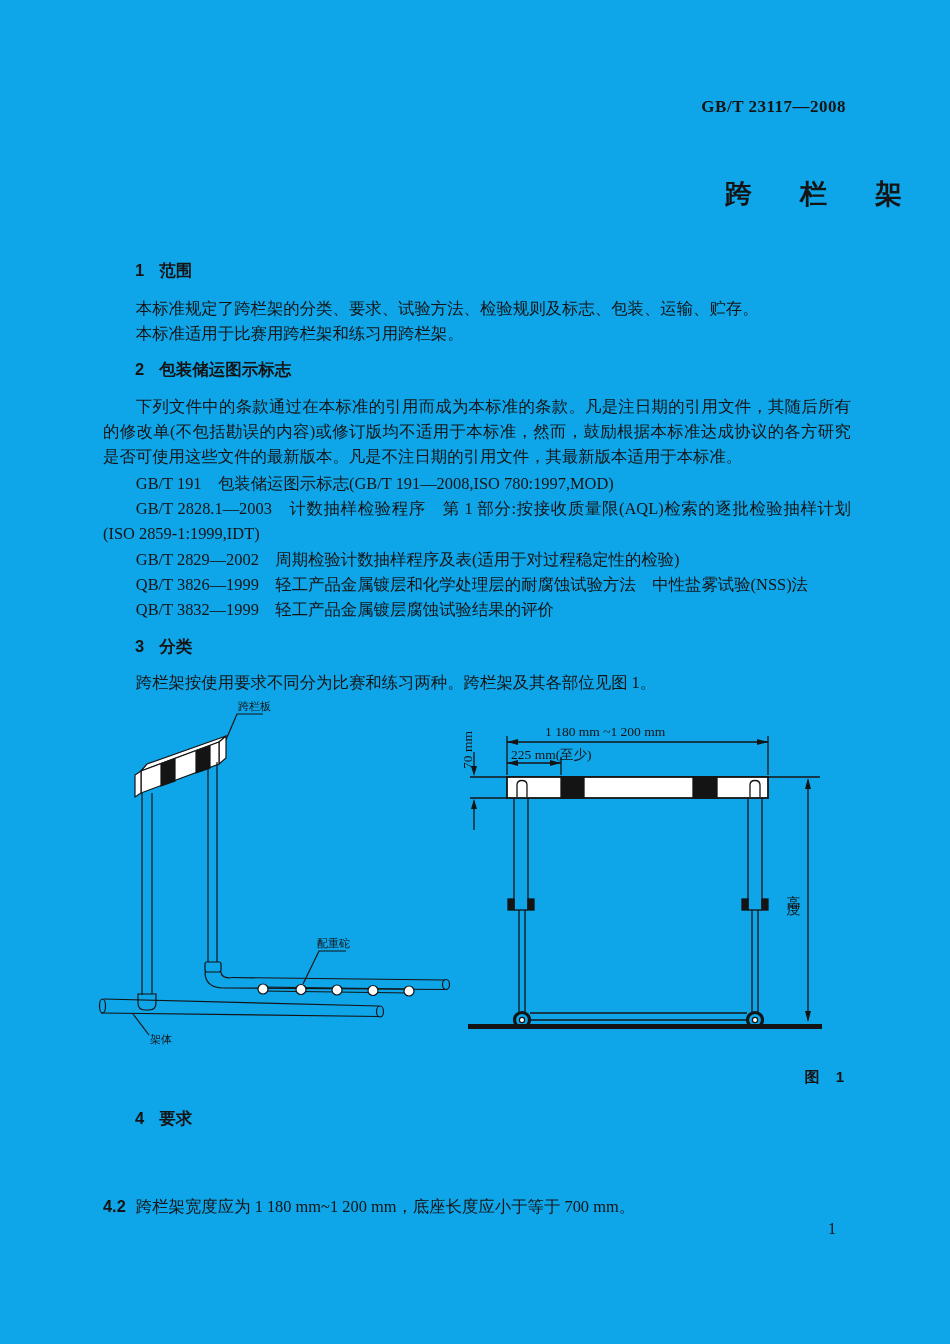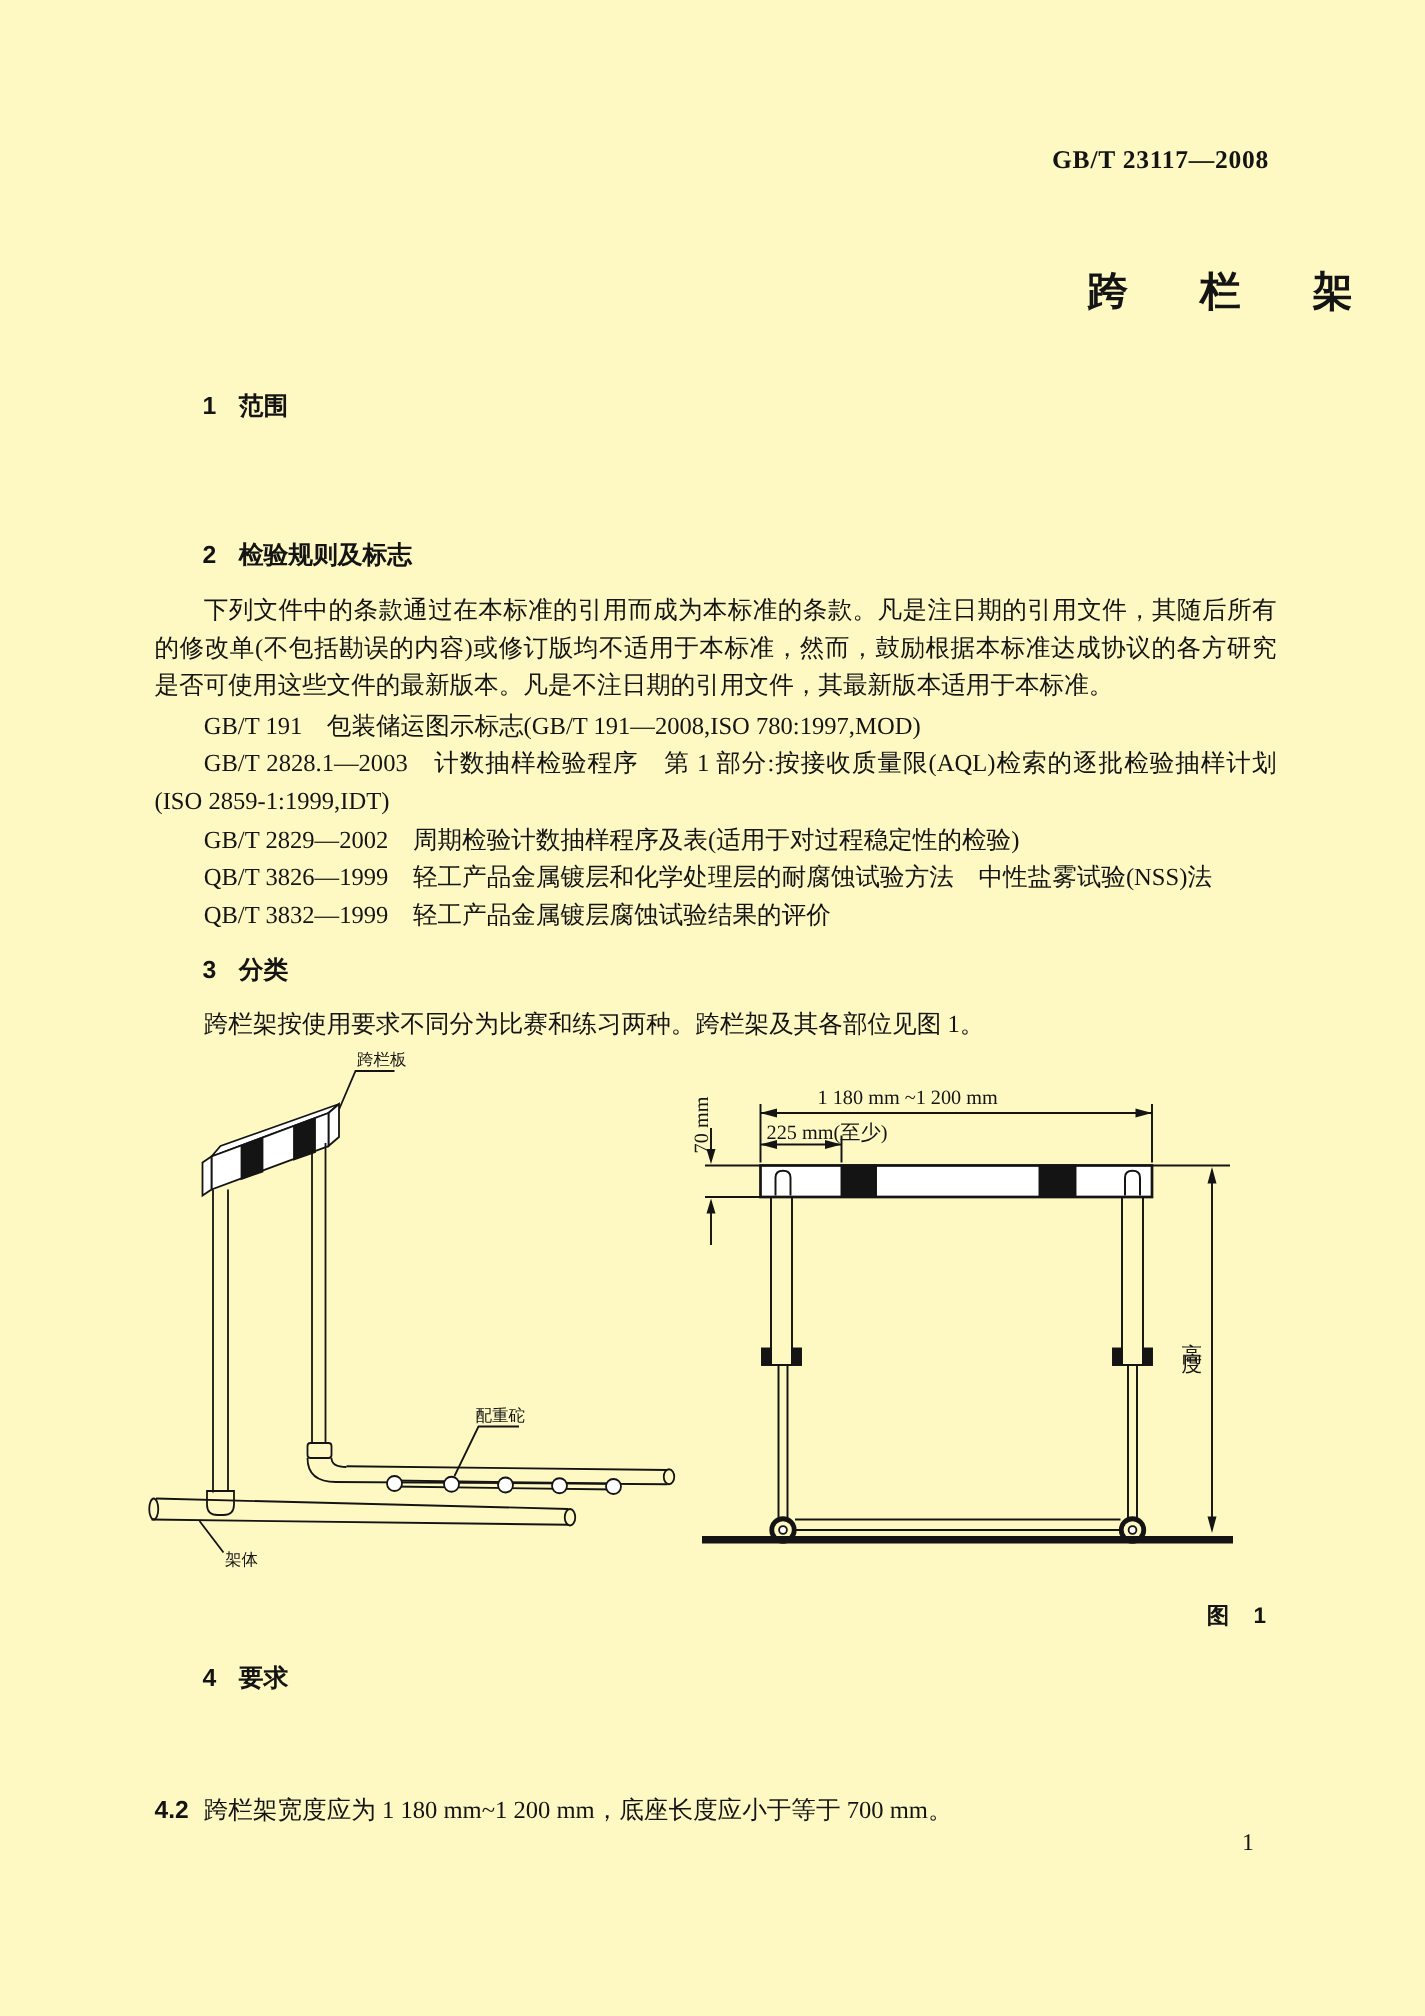--- a/index.html
+++ b/index.html
@@ -1,19 +1,19 @@
 <!DOCTYPE html>
 <html><head>
 <meta charset="utf-8">
 <style>
   * { margin:0; padding:0; box-sizing:border-box; }
   html,body { background:#e8e8e8; }
   .page {
     position:relative; width:950px; height:1344px; margin:0 auto;
-    background:#fef9c3; color:#141414; overflow:hidden;
+    background:#0ea5e9; color:#141414; overflow:hidden;
     font-family:"Liberation Serif","DejaVu Serif",serif;
   }
   .abs { position:absolute; }
   .doc-code {
     top:97px; right:104px; font-size:17px; font-weight:bold;
     letter-spacing:0.5px;
   }
   .doc-title {
     top:176px; left:0; width:100%; text-align:right;
     font-family:"Liberation Sans","DejaVu Sans",sans-serif;
@@ -57,23 +57,27 @@
 
 <div class="page">
 
   <div class="abs doc-code">GB/T 23117—2008</div>
 
   <h1 class="abs doc-title">跨栏架</h1>
 
   <div class="abs sec-h" style="top:260px">
     <span class="num">1</span><span>范围</span>
   </div>
+  <div class="abs txt" style="top:296px">
+    <p class="indent">本标准规定了跨栏架的分类、要求、试验方法、检验规则及标志、包装、运输、贮存。</p>
+    <p class="indent">本标准适用于比赛用跨栏架和练习用跨栏架。</p>
+  </div>
 
   <div class="abs sec-h" style="top:359px">
-    <span class="num">2</span><span>检验规则及标志</span>
+    <span class="num">2</span><span>包装储运图示标志</span>
   </div>
   <div class="abs txt" style="top:394px">
     <p class="indent">下列文件中的条款通过在本标准的引用而成为本标准的条款。凡是注日期的引用文件，其随后所有的修改单(不包括勘误的内容)或修订版均不适用于本标准，然而，鼓励根据本标准达成协议的各方研究是否可使用这些文件的最新版本。凡是不注日期的引用文件，其最新版本适用于本标准。</p>
   </div>
   <div class="abs txt" style="top:471px">
     <p class="indent">GB/T 191　包装储运图示标志(GB/T 191—2008,ISO 780:1997,MOD)</p>
     <p class="indent">GB/T 2828.1—2003　计数抽样检验程序　第 1 部分:按接收质量限(AQL)检索的逐批检验抽样计划(ISO 2859-1:1999,IDT)</p>
     <p class="indent">GB/T 2829—2002　周期检验计数抽样程序及表(适用于对过程稳定性的检验)</p>
     <p class="indent">QB/T 3826—1999　轻工产品金属镀层和化学处理层的耐腐蚀试验方法　中性盐雾试验(NSS)法</p>
     <p class="indent">QB/T 3832—1999　轻工产品金属镀层腐蚀试验结果的评价</p>

